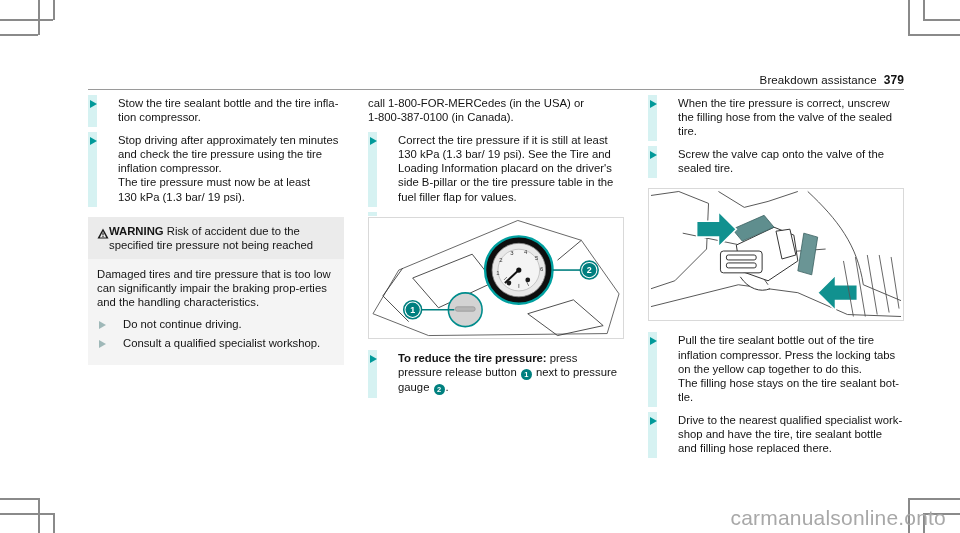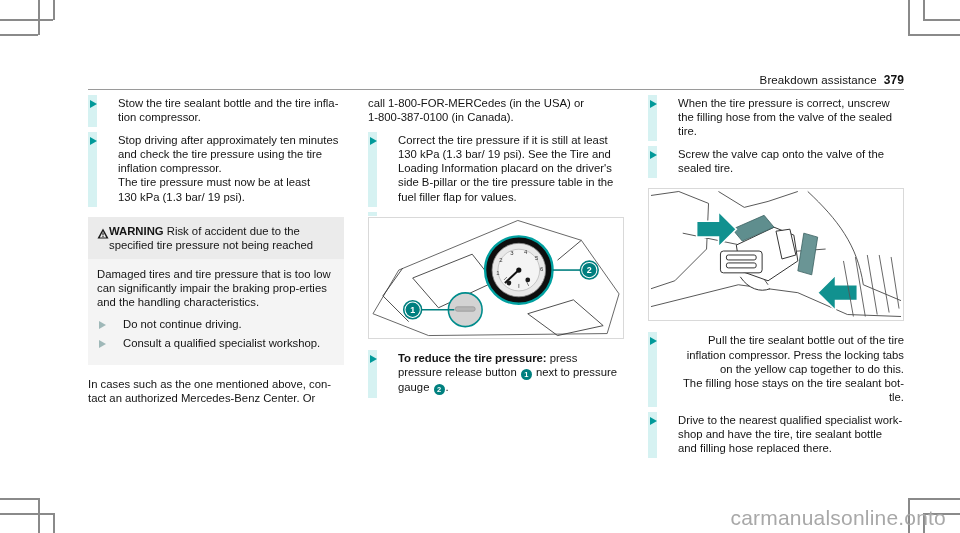--- a/index.html
+++ b/index.html
@@ -224,21 +224,20 @@
         <span class="bullet-arrow grey"></span>
         <div class="txt">Do not continue driving.</div>
       </div>
       <div class="bullet">
         <span class="bullet-arrow grey"></span>
         <div class="txt">Consult a qualified specialist workshop.</div>
       </div>
     </div>
   </div>
 
-  <div class="txt para tail-para">In cases such as the one mentioned above, con-tact an authorized Mercedes-Benz Center. Or</div>
 </div>
 
 <div class="col col-2">
 
   <div class="txt para" style="white-space:pre-line;margin-bottom:9px;">call 1-800-FOR-MERCedes (in the USA) or
 1-800-387-0100 (in Canada).</div>
 
   <div class="bullet">
     <span class="bullet-arrow"></span>
     <div class="txt para" style="white-space:pre-line;">Correct the tire pressure if it is still at least
@@ -365,21 +364,21 @@
       <g stroke="#555" fill="none" stroke-width="0.9">
         <path d="M196 72 L206 128"></path>
         <path d="M208 68 L218 128"></path>
         <path d="M220 66 L230 126"></path>
         <path d="M232 66 L242 124"></path>
         <path d="M244 68 L252 120"></path>
       </g>
     </svg>
   </div>
 
-  <div class="bullet" style="margin-top:12px;text-align:right;">
+  <div class="bullet" style="margin-top:12px;">
     <span class="bullet-arrow"></span>
     <div class="txt para" style="white-space:pre-line;">Pull the tire sealant bottle out of the tire
 inflation compressor. Press the locking tabs
 on the yellow cap together to do this.
 The filling hose stays on the tire sealant bot-tle.</div>
   </div>
 
   <div class="bullet">
     <span class="bullet-arrow"></span>
     <div class="txt para" style="white-space:pre-line;">Drive to the nearest qualified specialist work-shop and have the tire, tire sealant bottle

